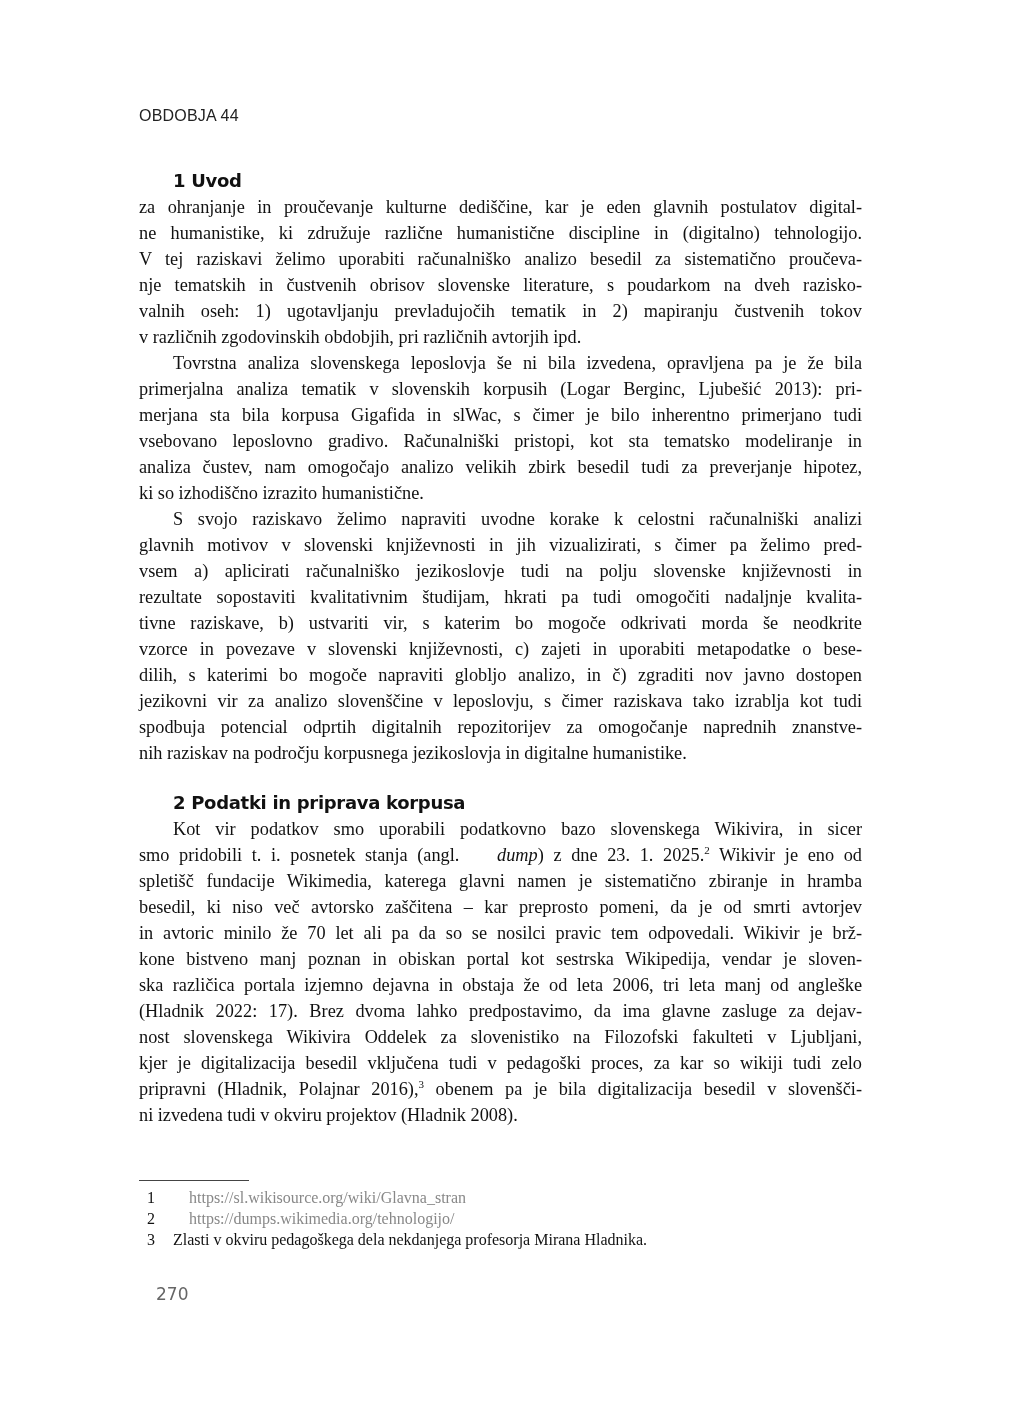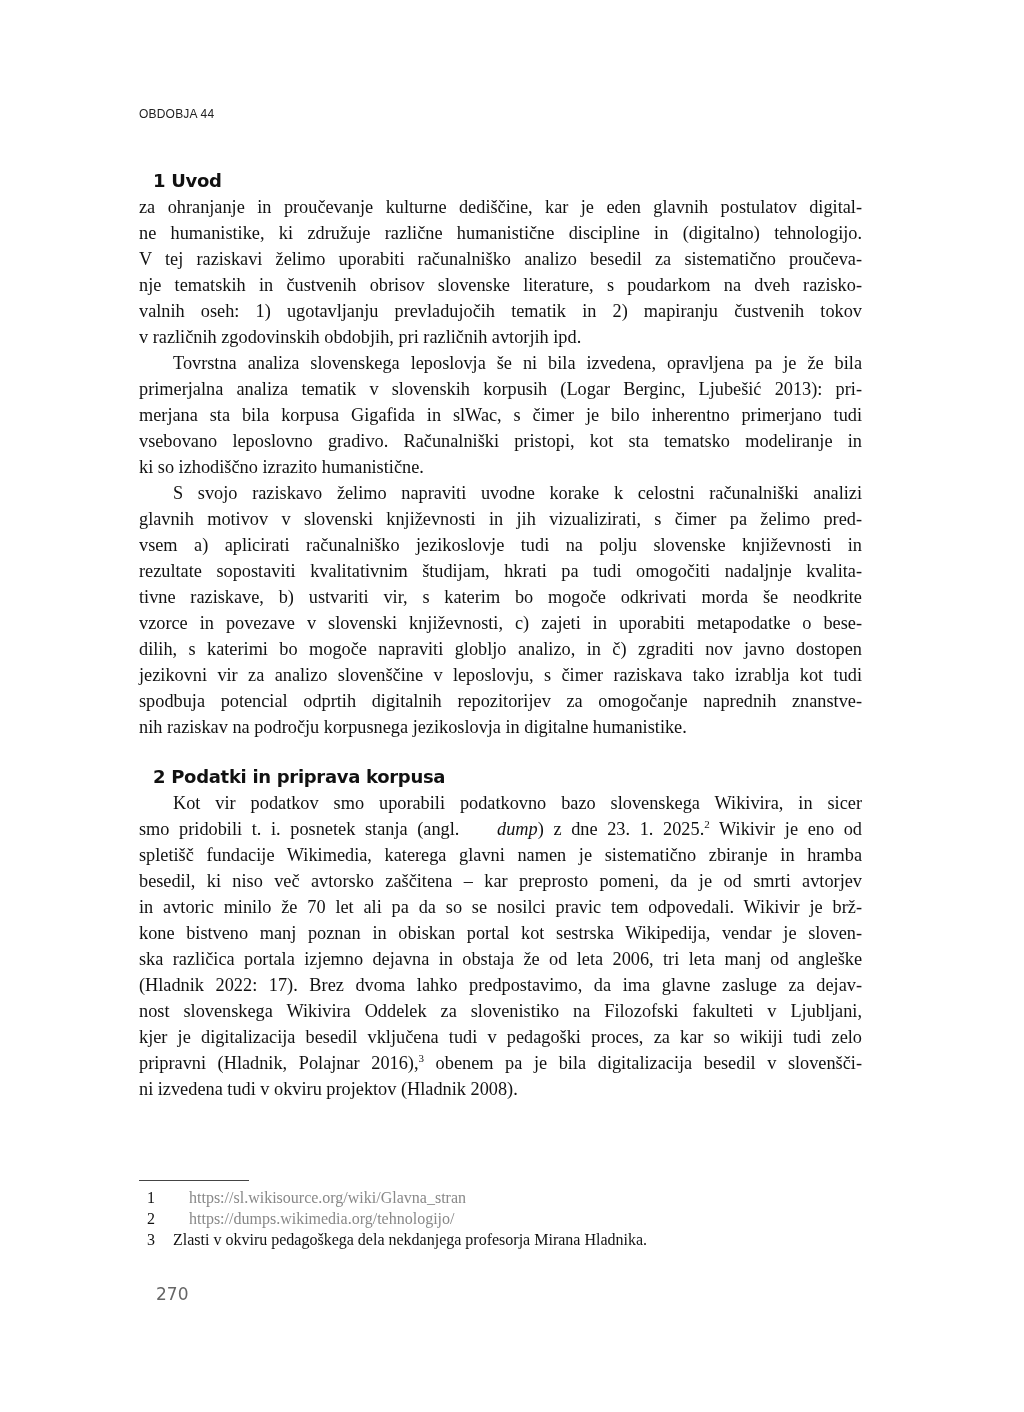--- a/index.html
+++ b/index.html
@@ -1,24 +1,24 @@
 <!DOCTYPE html>
 <html><head>
 <meta charset="utf-8">
 <style>
   html, body { margin: 0; padding: 0; background: #ffffff; }
   body { width: 1024px; height: 1412px; position: relative; overflow: hidden; }
   .header {
     position: absolute; left: 139px; top: 107px;
-    font-family: "Liberation Sans", sans-serif; font-size: 12px; color: #222; letter-spacing: 0.2px;
+    font-family: "Liberation Sans", sans-serif; font-size: 16px; color: #222; letter-spacing: 0.2px;
   }
   .content { position: absolute; left: 139px; top: 168px; width: 723px; }
   .heading {
     font-family: "DejaVu Sans", sans-serif; font-weight: bold; font-size: 18px; color: #111;
-    margin-left: 14px; line-height: 26px; letter-spacing: -0.3px;
+    margin-left: 34px; line-height: 26px; letter-spacing: -0.3px;
   }
   .para { font-family: "Liberation Serif", serif; font-size: 18.3px; line-height: 26px; color: #111; }
   .line { display: block; text-align: justify; text-align-last: justify; white-space: nowrap; }
   .line.last { text-align-last: left; }
   .line.first { padding-left: 34px; }
   sup { font-size: 11px; line-height: 0; vertical-align: 7px; }
   em { font-style: italic; margin-left: 28px; }
   .gap { height: 24px; }
   .footrule { position: absolute; left: 139px; top: 1180px; width: 110px; height: 1px; background: #444; }
   .footnotes { position: absolute; left: 147px; top: 1187px; font-family: "Liberation Serif", serif; font-size: 16px; line-height: 21px; }
@@ -43,20 +43,21 @@
     <span class="line">nje tematskih in čustvenih obrisov slovenske literature, s poudarkom na dveh razisko-</span>
     <span class="line">valnih oseh: 1) ugotavljanju prevladujočih tematik in 2) mapiranju čustvenih tokov</span>
     <span class="line last">v različnih zgodovinskih obdobjih, pri različnih avtorjih ipd.</span>
   </div>
 
   <div class="para">
     <span class="line first">Tovrstna analiza slovenskega leposlovja še ni bila izvedena, opravljena pa je že bila</span>
     <span class="line">primerjalna analiza tematik v slovenskih korpusih (Logar Berginc, Ljubešić 2013): pri-</span>
     <span class="line">merjana sta bila korpusa Gigafida in slWac, s čimer je bilo inherentno primerjano tudi</span>
     <span class="line">vsebovano leposlovno gradivo. Računalniški pristopi, kot sta tematsko modeliranje in</span>
+    <span class="line">analiza čustev, nam omogočajo analizo velikih zbirk besedil tudi za preverjanje hipotez,</span>
     <span class="line last">ki so izhodiščno izrazito humanistične.</span>
   </div>
 
   <div class="para">
     <span class="line first">S svojo raziskavo želimo napraviti uvodne korake k celostni računalniški analizi</span>
     <span class="line">glavnih motivov v slovenski književnosti in jih vizualizirati, s čimer pa želimo pred-</span>
     <span class="line">vsem a) aplicirati računalniško jezikoslovje tudi na polju slovenske književnosti in</span>
     <span class="line">rezultate sopostaviti kvalitativnim študijam, hkrati pa tudi omogočiti nadaljnje kvalita-</span>
     <span class="line">tivne raziskave, b) ustvariti vir, s katerim bo mogoče odkrivati morda še neodkrite</span>
     <span class="line">vzorce in povezave v slovenski književnosti, c) zajeti in uporabiti metapodatke o bese-</span>

